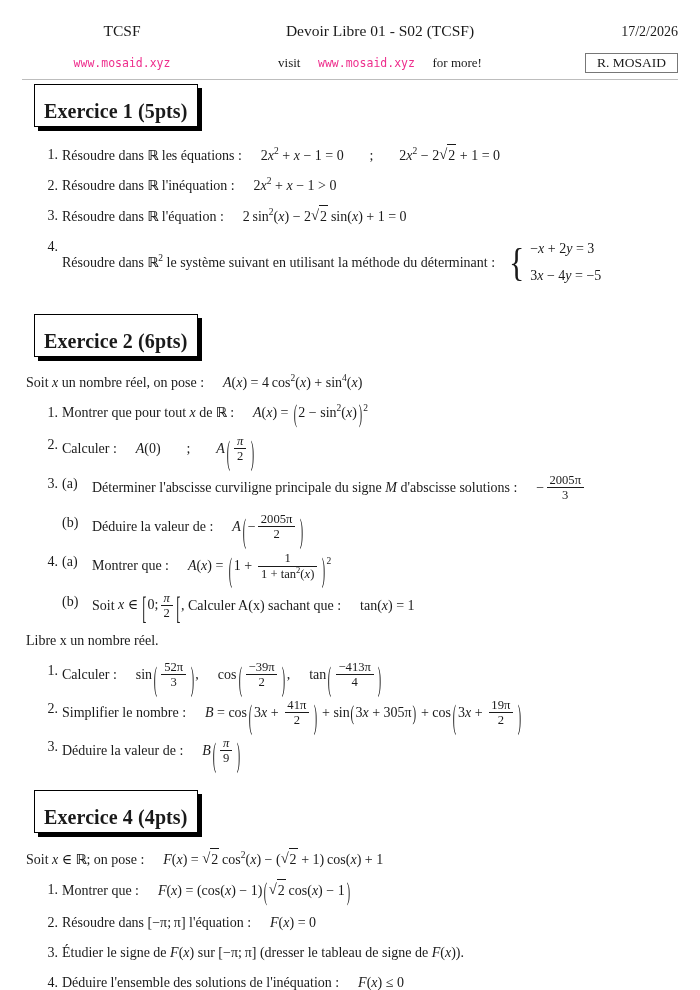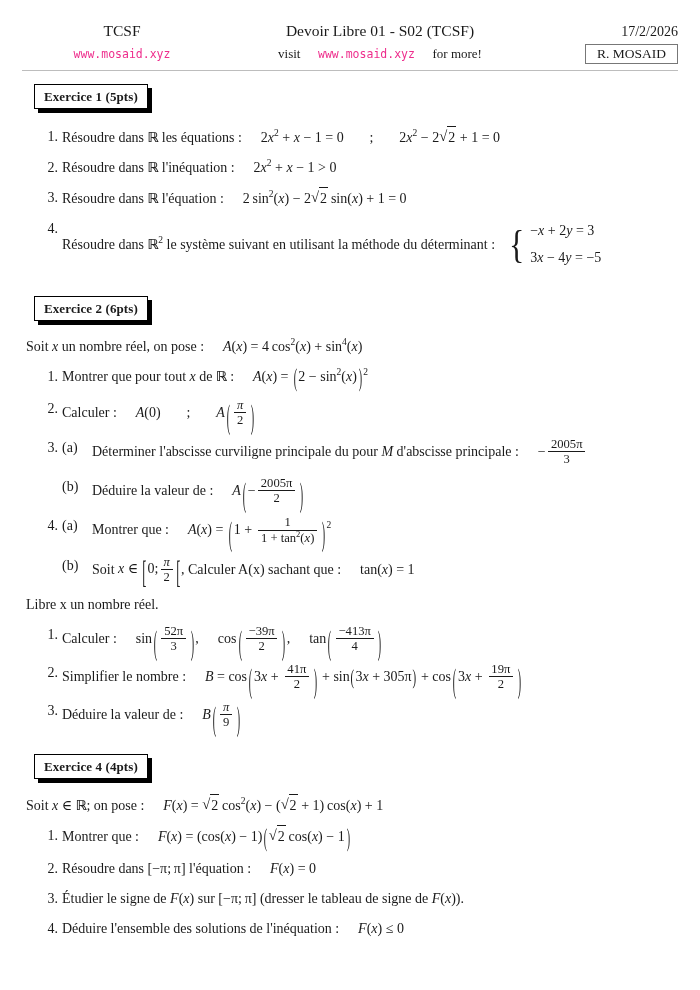--- a/index.html
+++ b/index.html
@@ -13,29 +13,29 @@
   .page{position:relative;width:700px;height:990px;box-sizing:border-box;padding:22px 22px 0 22px;}
 
   
   .hdr{position:relative;height:46px;}
   .hdr-row{display:flex;align-items:baseline;}
   .hdr-l{width:200px;text-align:center;}
   .hdr-c{flex:1;text-align:center;}
   .hdr-r{width:140px;text-align:right;}
   .hdr-title{font-size:15.5px;font-weight:normal;}
   .hdr-date{font-size:14px;}
-  .hdr-sub{margin-top:4px;}
+  .hdr-sub{margin-top:13px;}
   .mono-pink{font-family:"DejaVu Sans Mono","Liberation Mono",monospace;font-size:11.5px;color:#ee2d8c;letter-spacing:0;}
   .visit{font-size:13px;}
   .authorbox{display:inline-block;border:1px solid #777;padding:0px 11px 0 11px;font-size:13.5px;line-height:1.35;}
   .hdr-rule{border:0;border-top:1px solid #bdbdbd;margin:6px 0 0 0;height:0;}
 
   
   .exbox-wrap{margin:16px 0 8px 12px;display:inline-block;position:relative;}
-  .exbox{border:1px solid #000;background:#fff;padding:4px 9px 3px 9px;font-size:13px;font-weight:bold;position:relative;z-index:2;letter-spacing:.1px;}
+  .exbox{border:1px solid #000;background:#fff;padding:15px 9px 3px 9px;font-size:20px;font-weight:bold;position:relative;z-index:2;letter-spacing:.1px;}
   .exbox-wrap:after{content:"";position:absolute;left:4px;top:4px;right:-4px;bottom:-4px;background:#000;z-index:1;}
 
   
   .stmt{margin:7px 0 2px 4px;font-size:14px;line-height:1.5;}
   ol.items{margin:3px 0 0 0;padding:0;list-style:none;counter-reset:it;}
   ol.items>li{counter-increment:it;position:relative;padding-left:40px;margin:9px 0;font-size:14px;line-height:1.5;}
   ol.items>li:before{content:counter(it) ".";position:absolute;left:18px;width:18px;text-align:right;}
   ol.sub{margin:6px 0 0 0;padding:0;list-style:none;counter-reset:sub;}
   ol.sub>li{counter-increment:sub;position:relative;padding-left:30px;margin:10px 0;}
   ol.sub>li:before{content:"(" counter(sub,lower-alpha) ")";position:absolute;left:0;width:24px;text-align:left;}
@@ -179,23 +179,23 @@
       <span>Calculer :</span>
       <span class="sp2"></span>
       <span class="m"><span class="mi">A</span>(0)</span>
       <span class="sp3"></span>;<span class="sp3"></span>
       <span class="m"><span class="mi">A</span><span class="big2">(</span><span class="frac"><span class="mi">π</span><span class="den">2</span></span><span class="big2">)</span></span>
     </li>
 
     <li>
       <ol class="sub">
         <li>
-          <span>Déterminer l'abscisse curviligne principale du pour</span>
+          <span>Déterminer l'abscisse curviligne principale du signe</span>
           <span class="m mi">M</span>
-          <span>d'abscisse principale :</span>
+          <span>d'abscisse solutions :</span>
           <span class="sp2"></span>
           <span class="m">−<span class="frac"><span>2005π</span><span class="den">3</span></span></span>
         </li>
         <li>
           <span>Déduire la valeur de :</span>
           <span class="sp2"></span>
           <span class="m"><span class="mi">A</span><span class="big2">(</span>−<span class="frac"><span>2005π</span><span class="den">2</span></span><span class="big2">)</span></span>
         </li>
       </ol>
     </li>

